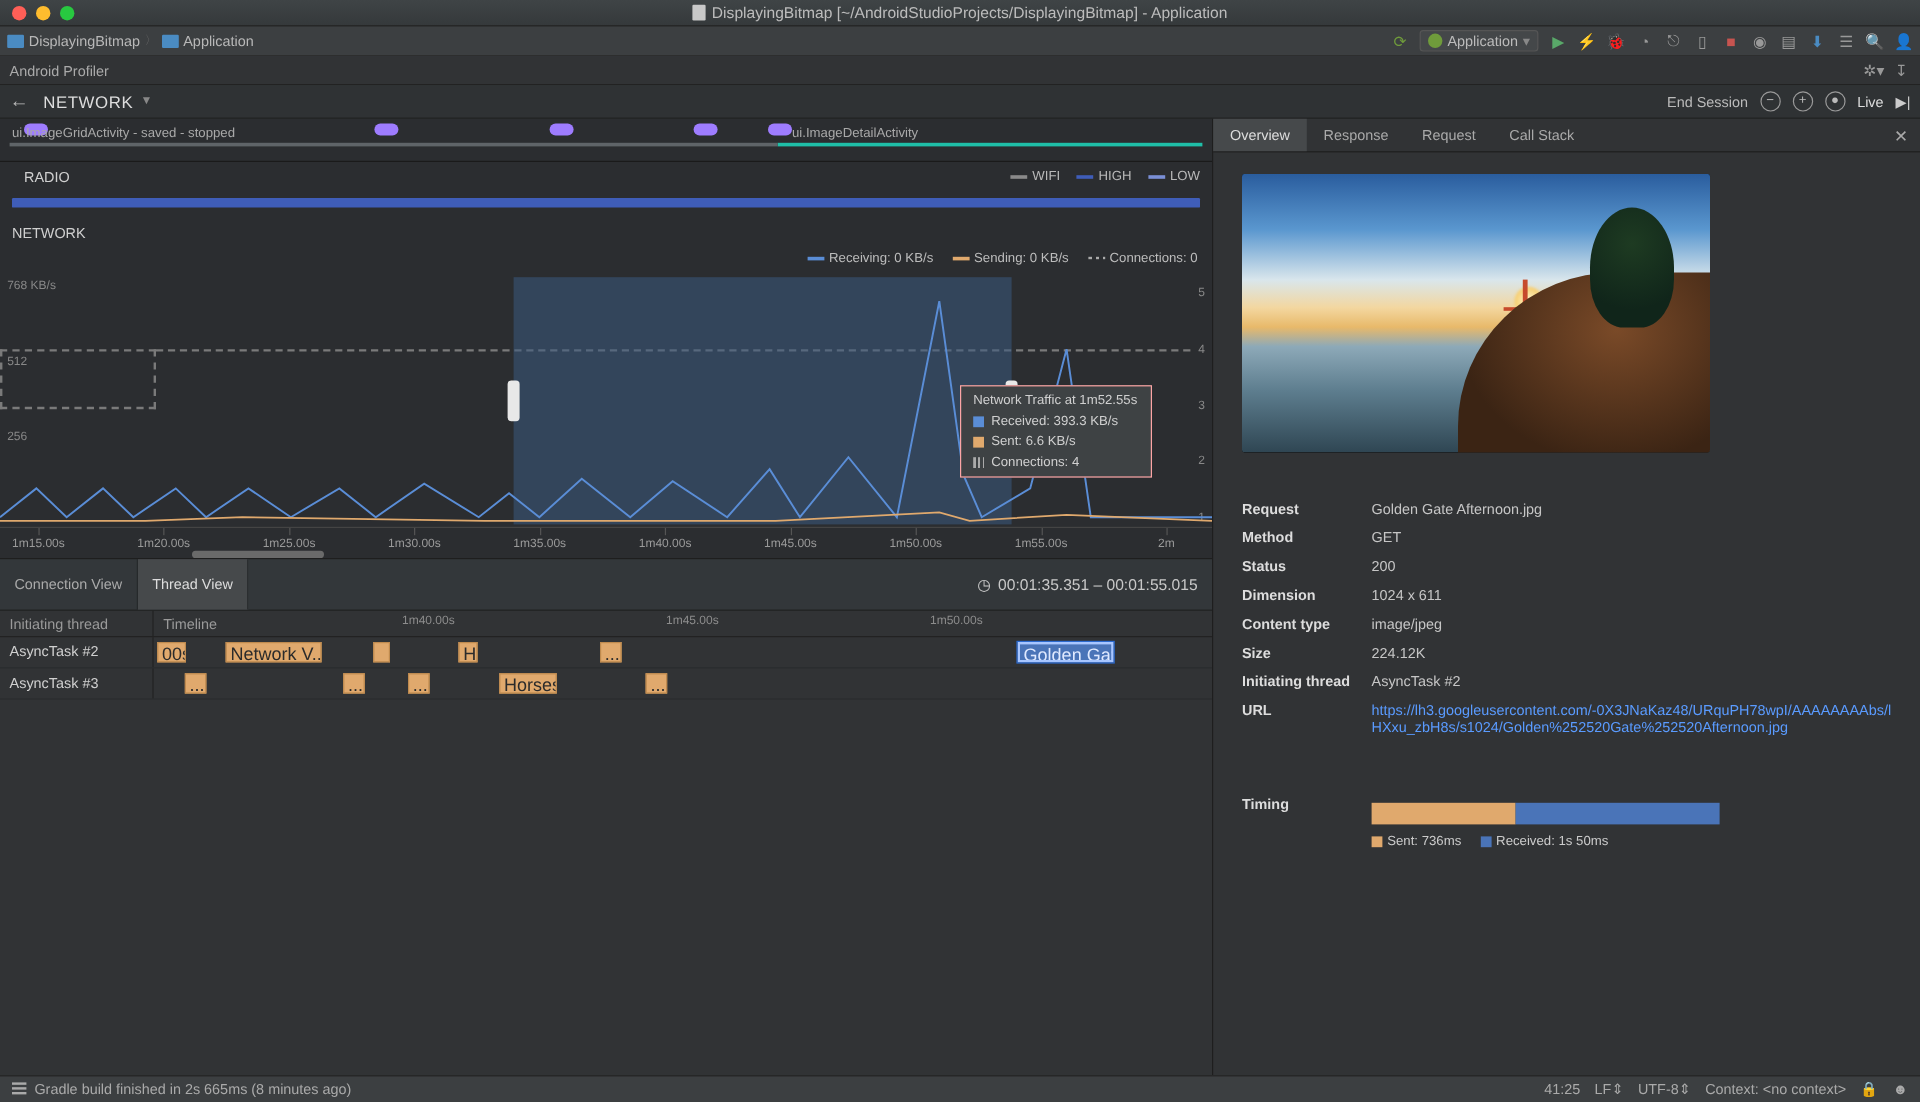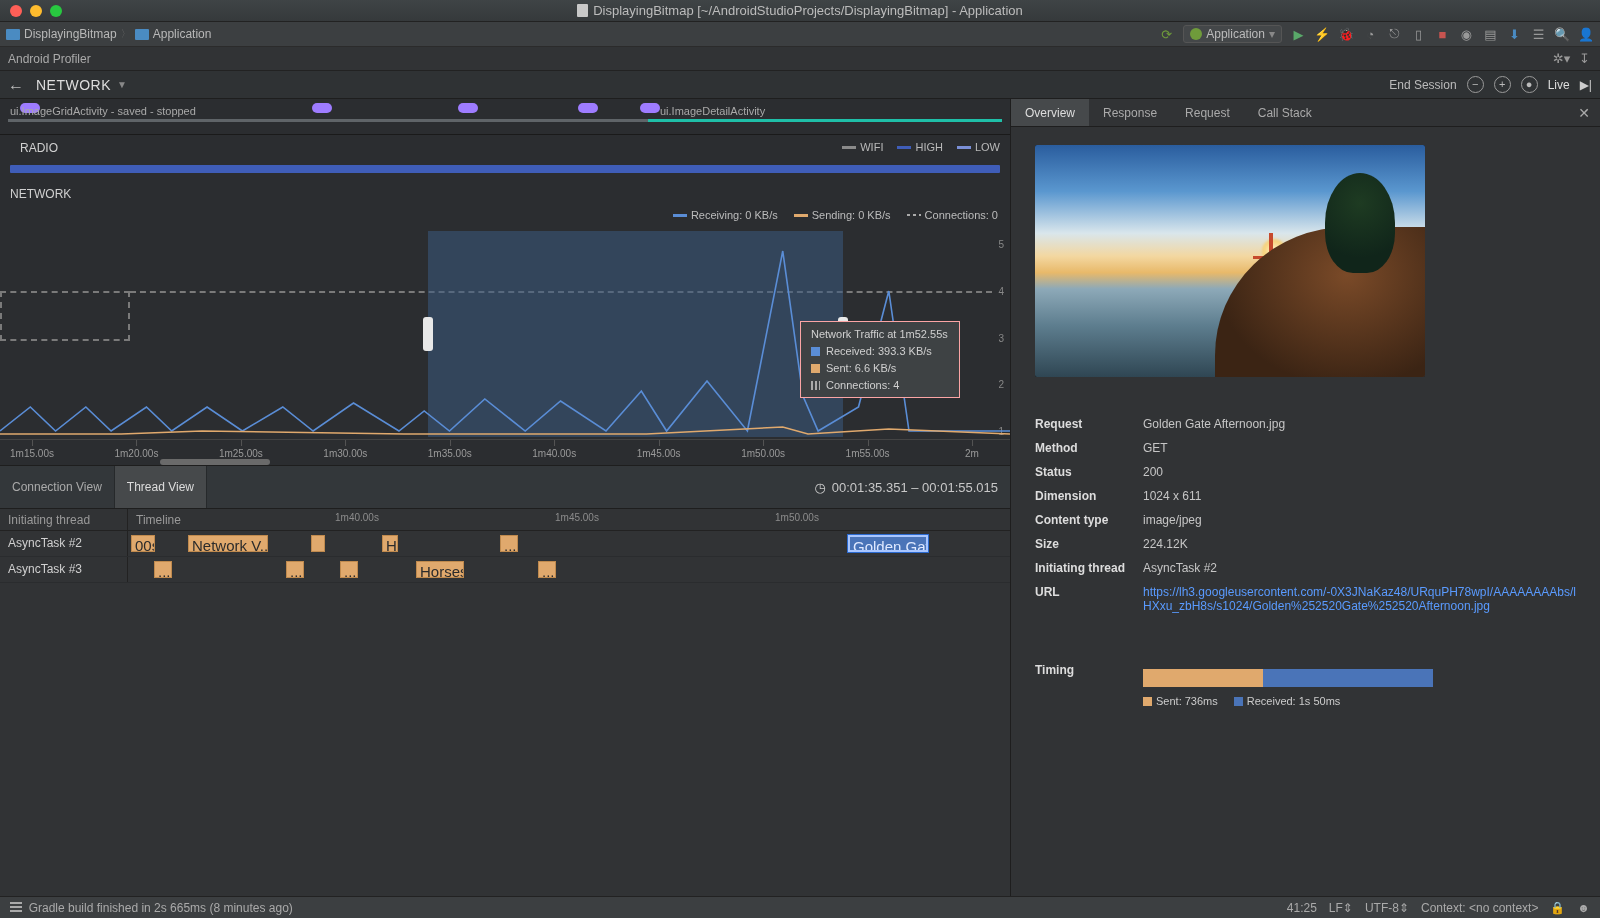--- a/index.html
+++ b/index.html
@@ -250,20 +250,25 @@
           </span>
         <span class="lg">
             <span class="lswatch" style="background:#e0a96d"></span>
             <span>Sending: 0 KB/s</span>
           </span>
         <span class="lg">
             <span class="lswatch" style="background:repeating-linear-gradient(90deg,#aaa 0 3px,transparent 3px 6px);height:2px"></span>
             <span>Connections: 0</span>
           </span>
       </div>
+      <div class="axisL">
+        <div>768 KB/s</div>
+        <div>512</div>
+        <div>256</div>
+      </div>
       <div class="axisR">
         <div>5</div>
           <div>4</div>
           <div>3</div>
           <div>2</div>
           <div>1</div>
       </div>
       <div class="chartarea">
         <div class="dashbox" style="left:0;top:60px;width:130px;height:50px"></div>
         <div class="dashbox" style="left:130px;top:60px;right:18px;height:2px;border:none;border-top:2px dashed #7a7a7a"></div>

